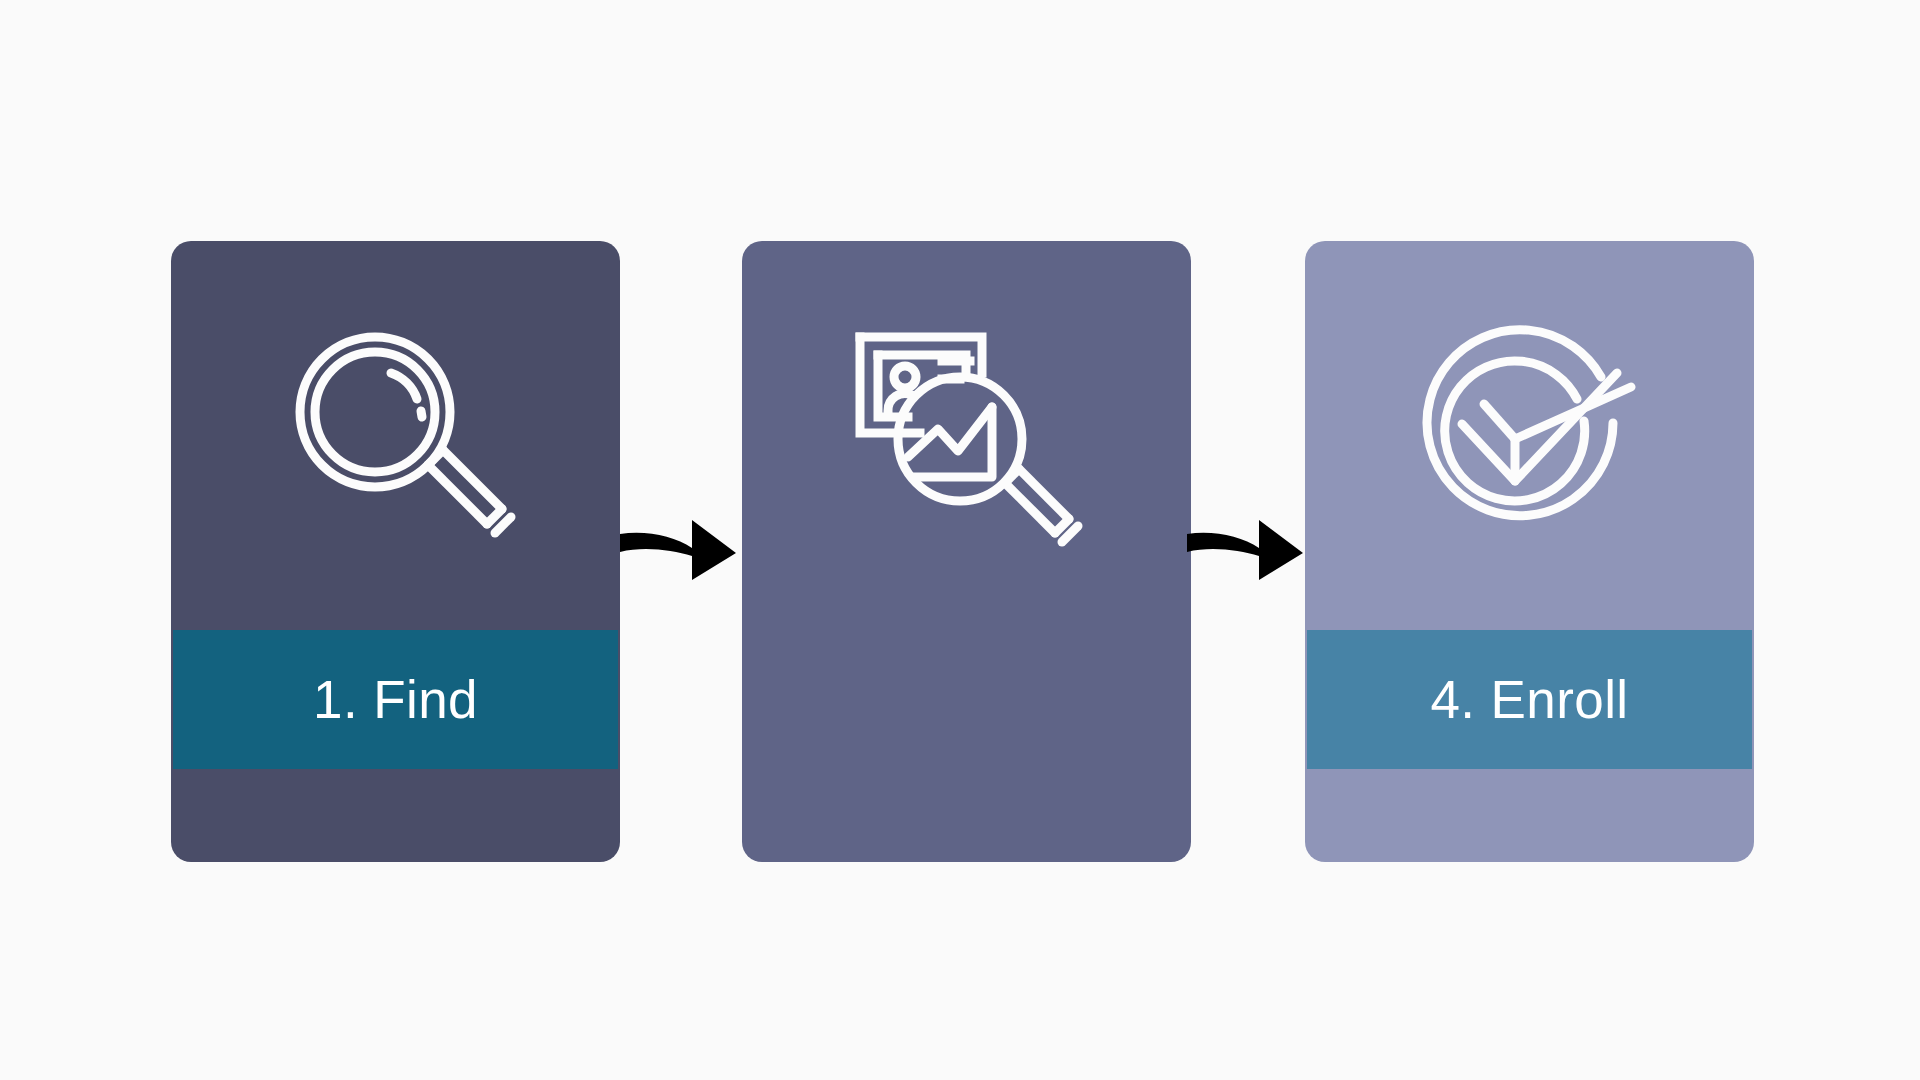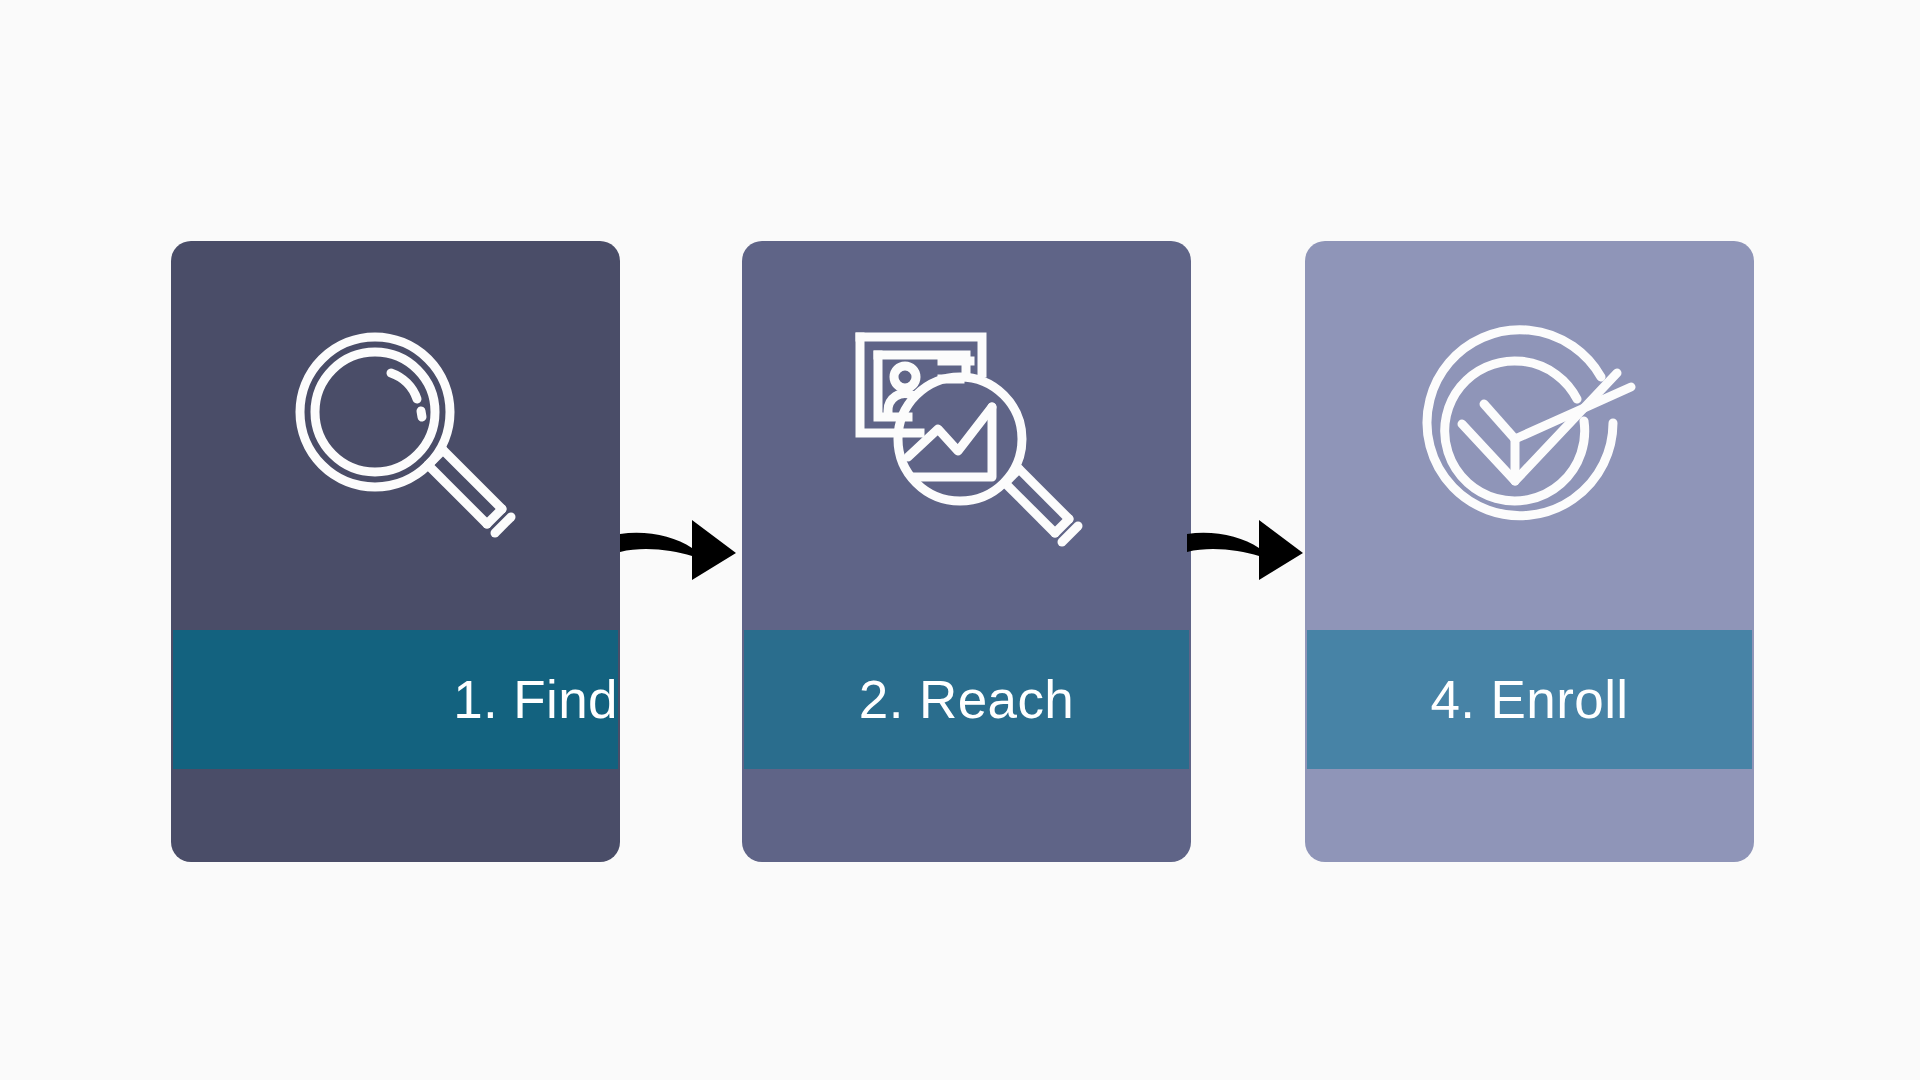--- a/index.html
+++ b/index.html
@@ -56,21 +56,21 @@
   .card-label {
     position: absolute;
     left: 2px;
     width: 445px;
     top: 389px;
     height: 139px;
     display: flex;
     align-items: center;
     justify-content: center;
   }
-  .card-1 .card-label { background: #13627F; justify-content: flex-end; }
+  .card-1 .card-label { background: #13627F; }
   .card-2 .card-label { background: #2A6D8D; }
   .card-3 .card-label { background: #4783A6; }
 
   .card-label-text {
     color: #FFFFFF;
     font-size: 53px;
     font-weight: 400;
     letter-spacing: 0.4px;
     line-height: 1;
     white-space: nowrap;
@@ -149,23 +149,20 @@
 
           <path d="M163 172 L213 222"></path>
           <path d="M177 158 L227 208"></path>
           <path d="M213 222 L227 208"></path>
           <path d="M163 172 L177 158"></path>
           <path d="M220 231 L236 215"></path>
         </g>
       </svg>
     </div>
 
-    <div class="card-label">
-      <span class="card-label-text">2. Reach</span>
-    </div>
   </div>
 
   <div class="arrow arrow-2">
     <svg width="120" height="72" viewBox="0 0 120 72" aria-hidden="true">
       <path d="M2 22 C28 18 56 24 74 36 L74 8 L118 41 L74 68 L74 44 C54 38 26 34 2 40 Z" fill="#000000"></path>
     </svg>
   </div>
 
   <div class="card card-3">
 

